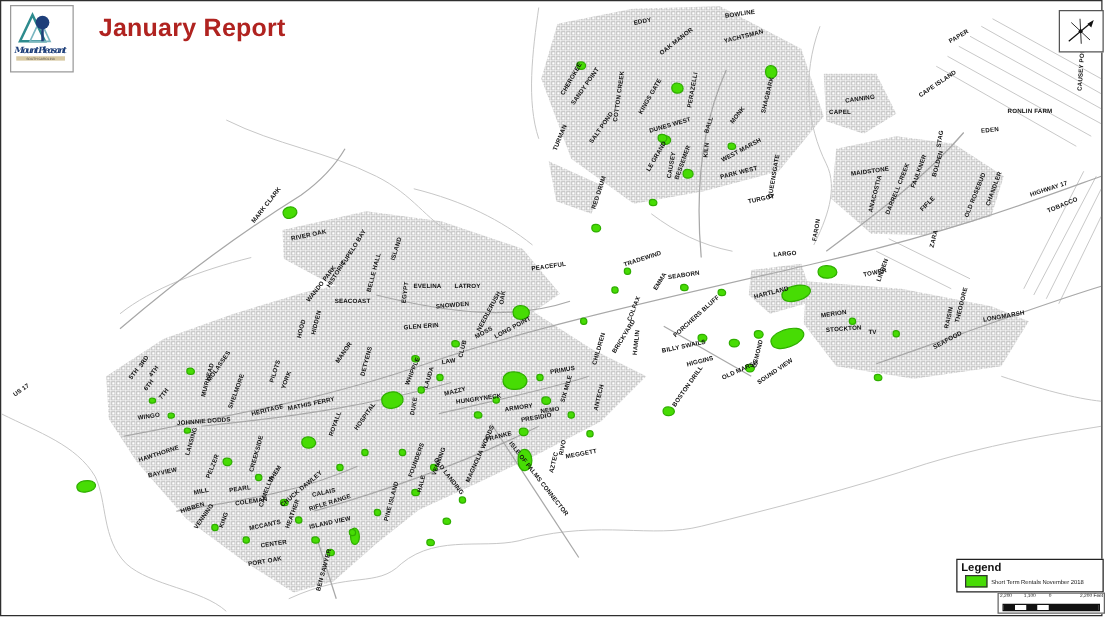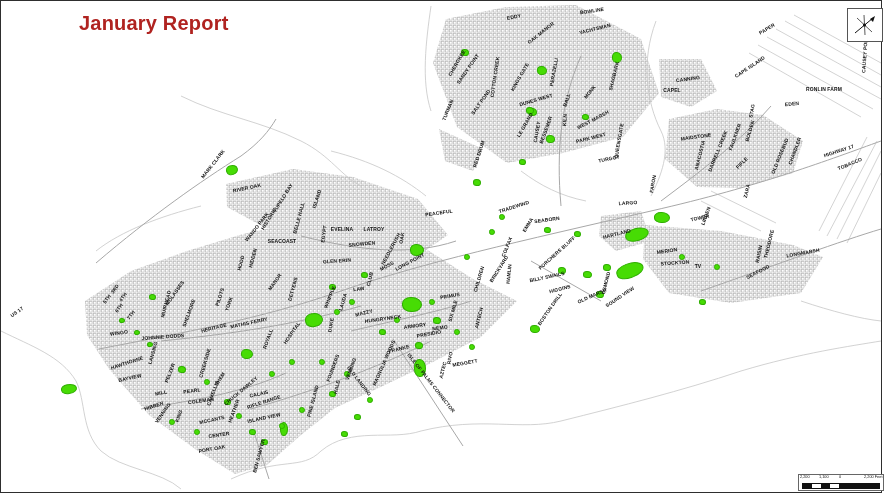--- a/index.html
+++ b/index.html
@@ -315,33 +315,51 @@
         <span class="ml" style="left: 263px; top: 417px; transform: translate(-50%, -50%) rotate(-12deg) scale(0.62);">ISLAND VIEW</span>
         <span class="ml" style="left: 212px; top: 392px; transform: translate(-50%, -50%) rotate(-70deg) scale(0.62);">CAMELLIA</span>
         <span class="ml" style="left: 233px; top: 410px; transform: translate(-50%, -50%) rotate(-70deg) scale(0.62);">HEATHER</span>
         <span class="ml" style="left: 211px; top: 419px; transform: translate(-50%, -50%) rotate(-12deg) scale(0.62);">MCCANTS</span>
         <span class="ml" style="left: 218px; top: 434px; transform: translate(-50%, -50%) rotate(-8deg) scale(0.62);">CENTER</span>
         <span class="ml" style="left: 211px; top: 448px; transform: translate(-50%, -50%) rotate(-10deg) scale(0.62);">PORT OAK</span>
         <span class="ml" style="left: 258px; top: 455px; transform: translate(-50%, -50%) rotate(-75deg) scale(0.62);">BEN SAWYER</span>
         <span class="ml" style="left: 312px; top: 400px; transform: translate(-50%, -50%) rotate(-75deg) scale(0.62);">PINE ISLAND</span>
       </div>
 
+    <div class="logo-box">
+      <svg width="47" height="50" viewBox="0 0 47 50">
+        <path d="M7,28 L17,7 L27,28 Z" fill="none" stroke="#2e8b8e" stroke-width="2"></path>
+        <path d="M15,28 L23,11 L31,28 Z" fill="none" stroke="#7ab6c0" stroke-width="1.4"></path>
+        <circle cx="25" cy="13" r="5.5" fill="#1e3f7a"></circle>
+        <rect x="24" y="15" width="2" height="13" fill="#1e3f7a"></rect>
+        <text x="23.5" y="37" text-anchor="middle" font-family="DejaVu Serif, serif" font-style="italic" font-weight="bold" font-size="7" fill="#1e3f7a" textLength="42">Mount Pleasant</text>
+        <rect x="4" y="40" width="39" height="3.5" fill="#d8c9a3"></rect>
+        <text x="23.5" y="43" text-anchor="middle" font-family="Liberation Sans, sans-serif" font-size="2.6" fill="#555">SOUTH CAROLINA</text>
+      </svg>
+    </div>
 
     <div class="title">January Report</div>
 
     <div class="north-box">
       <svg width="28" height="26" viewBox="0 0 28 26">
         <line x1="4" y1="21" x2="22" y2="6" stroke="#111" stroke-width="1"></line>
         <polygon points="24,4 19,7 22,10" fill="#111"></polygon>
         <line x1="6" y1="6" x2="21" y2="20" stroke="#111" stroke-width="0.7"></line>
         <line x1="13" y1="3" x2="14" y2="23" stroke="#111" stroke-width="0.7"></line>
         <circle cx="13.5" cy="13" r="1.6" fill="#111"></circle>
       </svg>
     </div>
 
+    <div class="legend-box">
+      <div class="legend-title">Legend</div>
+      <div class="legend-item">
+        <span class="legend-swatch"></span>
+        <span class="legend-label">Short Term Rentals November 2018</span>
+      </div>
+    </div>
 
     <div class="scalebar">
       <div id="scalebar-labels">
           <span style="left: 1px;">2,200</span>
           <span style="left: 20px;">1,100</span>
           <span style="left: 40px;">0</span>
           <span style="right: 1px; transform-origin: right top;">2,200 Feet</span>
         </div>
       <div class="bar">
         <i class="b" style="width:12%"></i>

